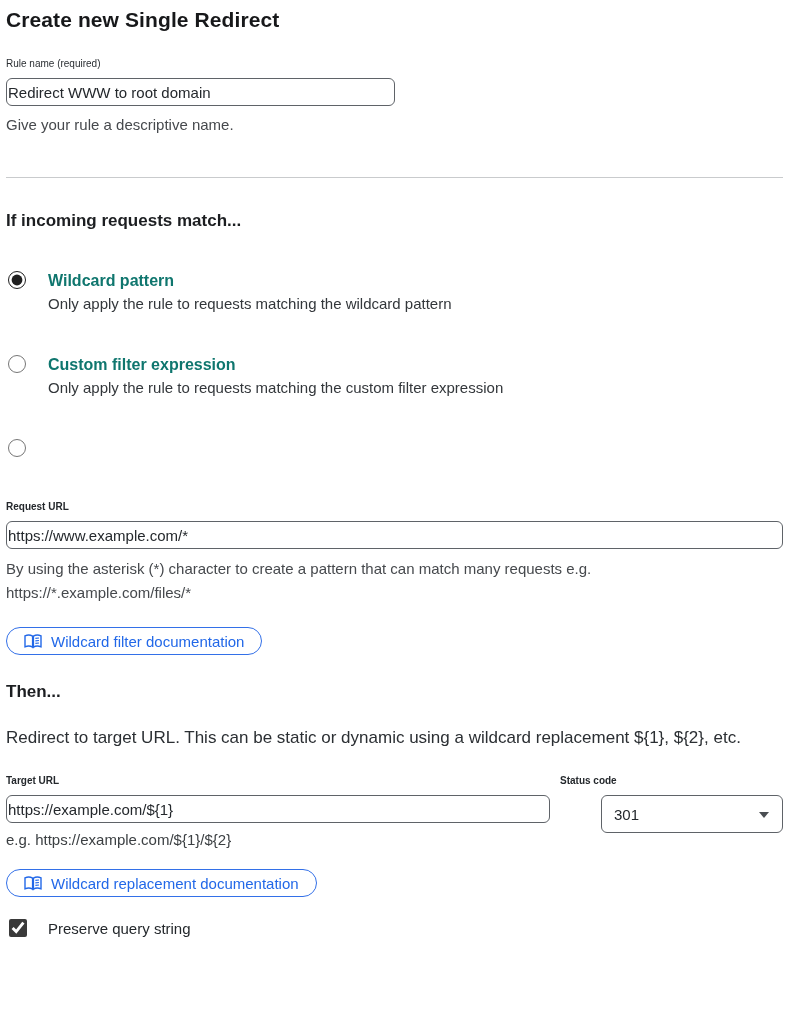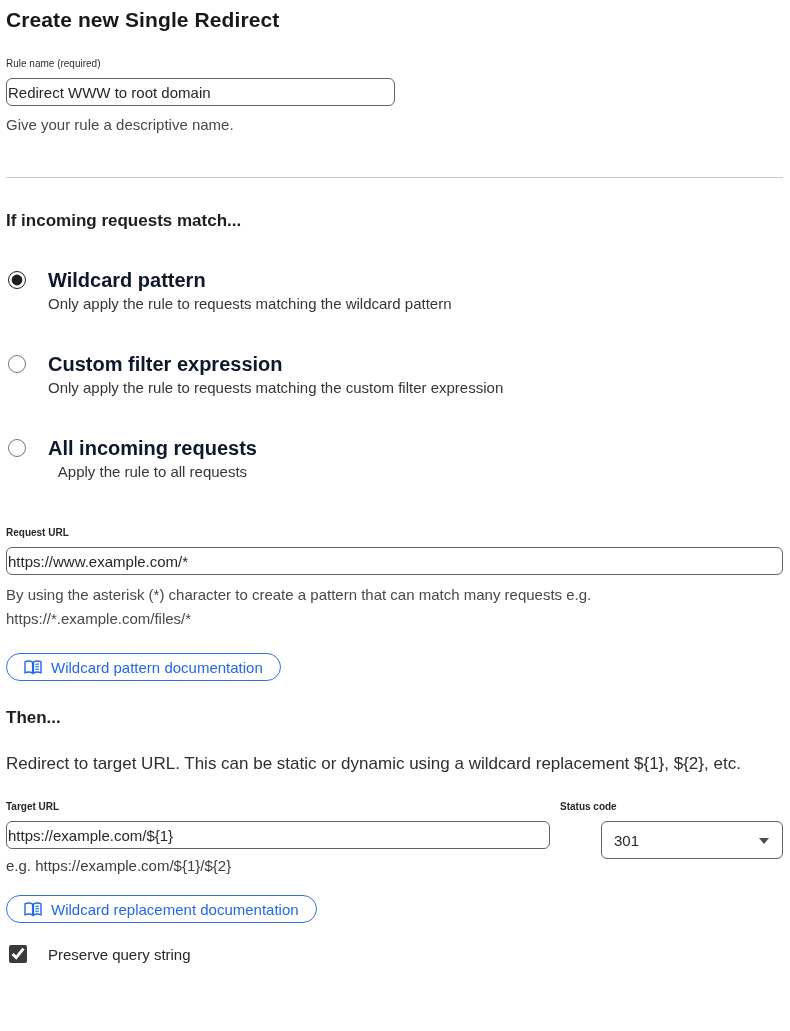--- a/index.html
+++ b/index.html
@@ -65,23 +65,23 @@
   }
   .radio-option input[type="radio"] {
     width: 18px;
     height: 18px;
     margin: 2px 0 0 2px;
     accent-color: #1f1f1f;
     flex: 0 0 auto;
   }
   .radio-texts { margin-left: 22px; }
   .radio-label {
-    font-size: 20px;
+    font-size: 16px;
     font-weight: 600;
-    color: #0f172a;
+    color: #0f766e;
     line-height: 23px;
   }
   .radio-desc {
     font-size: 15px;
     color: #33373b;
     line-height: 23px;
     text-align: center;
   }
   .request-url-block { margin-top: 44px; }
   .helper-two-line { margin-top: 8px; font-size: 15px; color: #46494d; line-height: 24px; }
@@ -188,45 +188,41 @@
   </div>
   <div class="radio-option">
     <input type="radio" name="match-type" style="">
     <div class="radio-texts">
       <div class="radio-label">Custom filter expression</div>
       <div class="radio-desc">Only apply the rule to requests matching the custom filter expression</div>
     </div>
   </div>
   <div class="radio-option">
     <input type="radio" name="match-type" style="">
-    <div class="radio-texts">
-      <div class="radio-label">All incoming requests</div>
-      <div class="radio-desc">Apply the rule to all requests</div>
-    </div>
   </div>
 </div>
 
 <div class="request-url-block">
   <div class="field-label semibold">Request URL</div>
   <input type="text" class="text-input full" value="https://www.example.com/*" style="">
   <div class="helper-two-line">
     <div>By using the asterisk (*) character to create a pattern that can match many requests e.g.</div>
     <div>https://*.example.com/files/*</div>
   </div>
   <button class="doc-button">
     <span>
       <svg width="18" height="15" viewBox="0 0 18 15" fill="none" stroke="#2268e8" stroke-width="1.4">
         <path d="M1 1.8 C3.5 0.8 6.5 0.9 8.6 2.2 L8.6 13.2 C6.5 11.9 3.5 11.8 1 12.8 Z"></path>
         <path d="M17 1.8 C14.5 0.8 11.5 0.9 9.4 2.2 L9.4 13.2 C11.5 11.9 14.5 11.8 17 12.8 Z"></path>
         <line x1="11.4" y1="4.4" x2="15" y2="4" stroke-width="1.1"></line>
         <line x1="11.4" y1="6.9" x2="15" y2="6.5" stroke-width="1.1"></line>
         <line x1="11.4" y1="9.4" x2="15" y2="9" stroke-width="1.1"></line>
       </svg>
     </span>
-    <span>Wildcard pattern documentation</span>
+    <span>Wildcard filter documentation</span>
   </button>
 </div>
 
 <h2 class="section-heading then-heading">Then...</h2>
 <p class="then-desc">Redirect to target URL. This can be static or dynamic using a wildcard replacement ${1}, ${2}, etc.</p>
 
 <div class="target-row">
   <div class="target-col">
     <div class="field-label semibold">Target URL</div>
     <input type="text" class="text-input full" value="https://example.com/${1}" style="">

